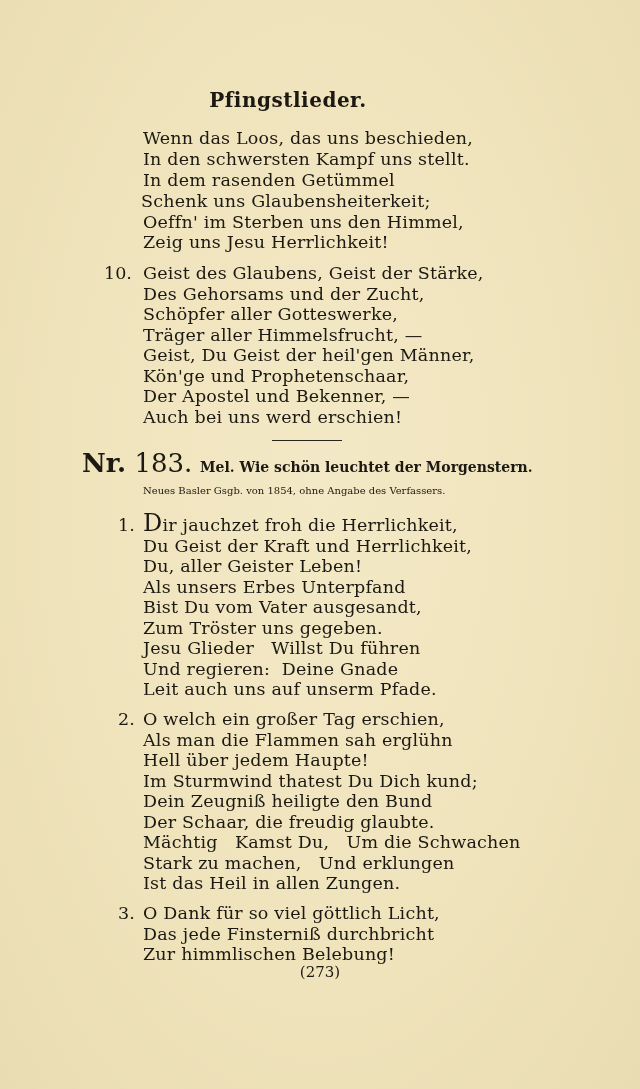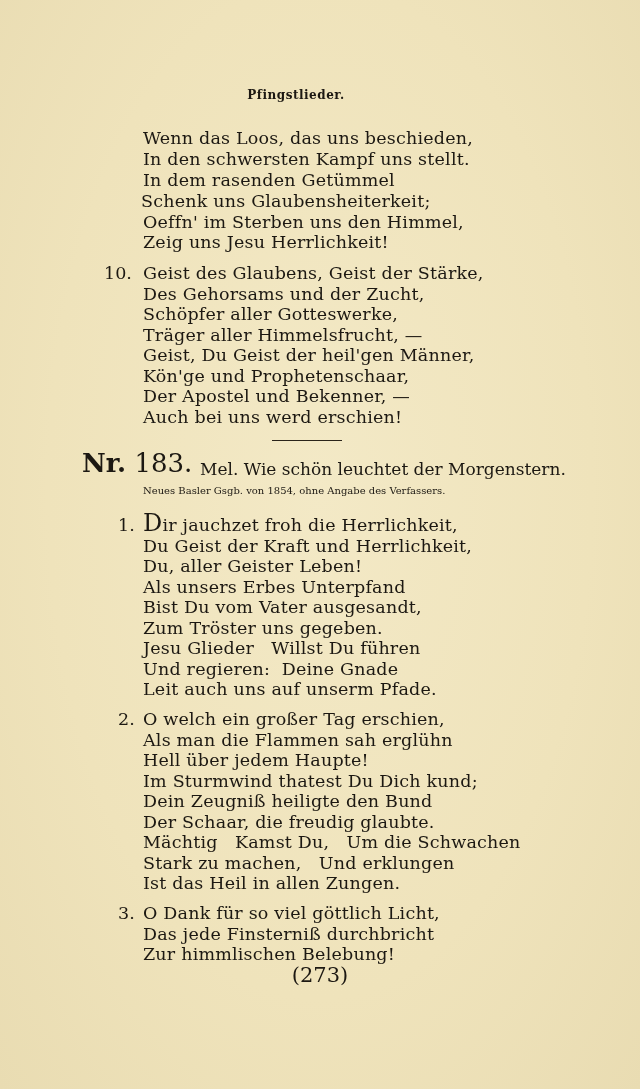--- a/index.html
+++ b/index.html
@@ -6,34 +6,34 @@
   body {
     width: 640px; height: 1089px; overflow: hidden;
     background: #f1e6c0;
     background-image: radial-gradient(ellipse at 50% 45%, #f3e9c6 0%, #efe3bb 60%, #e9dcb2 100%);
     font-family: "DejaVu Serif", serif;
     color: #1c1812;
     position: relative;
   }
   .page { position: absolute; left: 0; top: 0; width: 640px; height: 1089px; }
   .running-head {
-    position: absolute; top: 88px; left: 8px; width: 576px; text-align: center;
-    font-size: 12px; font-weight: bold; letter-spacing: 0.5px;
+    position: absolute; top: 88px; left: 0; width: 576px; text-align: center;
+    font-size: 20px; font-weight: bold; letter-spacing: 0.5px;
   }
   .line {
     position: absolute; font-size: 17.5px; line-height: 20px; white-space: pre;
     letter-spacing: 0.2px;
   }
   .num { position: absolute; font-size: 17.5px; line-height: 20px; font-weight: normal; }
   .rule { position: absolute; left: 272px; top: 440px; width: 70px; height: 0; border-top: 1.5px solid #2a241a; }
   .hymn-no { position: absolute; left: 82px; top: 448px; font-size: 26px; line-height: 30px; white-space: nowrap; text-align: right; }
   .hymn-no .nr { font-weight: bold; }
-  .mel { position: absolute; left: 200px; top: 459px; font-size: 17px; font-weight: normal; white-space: nowrap; }
+  .mel { position: absolute; left: 200px; top: 459px; font-size: 14px; font-weight: bold; white-space: nowrap; }
   .source { position: absolute; left: 143px; top: 485px; font-size: 10px; font-weight: normal; white-space: nowrap; }
-  .page-number { position: absolute; top: 963px; left: 0; width: 640px; text-align: center; font-size: 21px; }
+  .page-number { position: absolute; top: 963px; left: 0; width: 640px; text-align: center; font-size: 15px; }
   .dropcap { font-size: 24px; }
 </style>
 </head>
 <body>
 
 <div class="page">
 
   <div class="running-head">Pfingstlieder.</div>
 
   <div>

